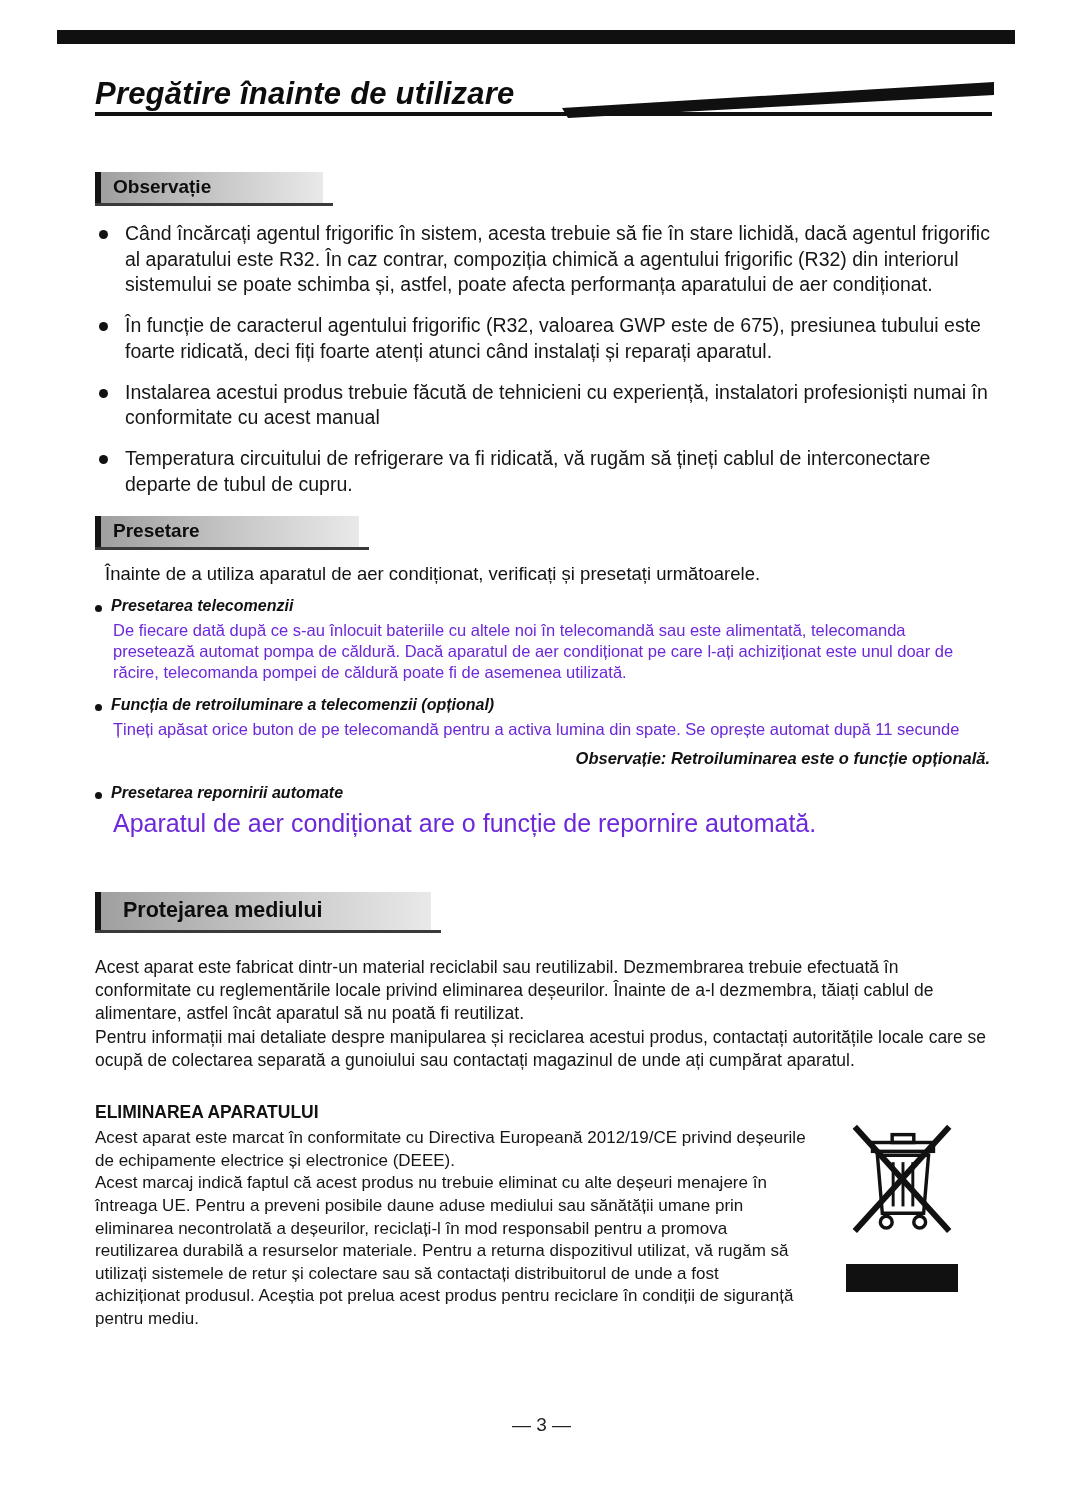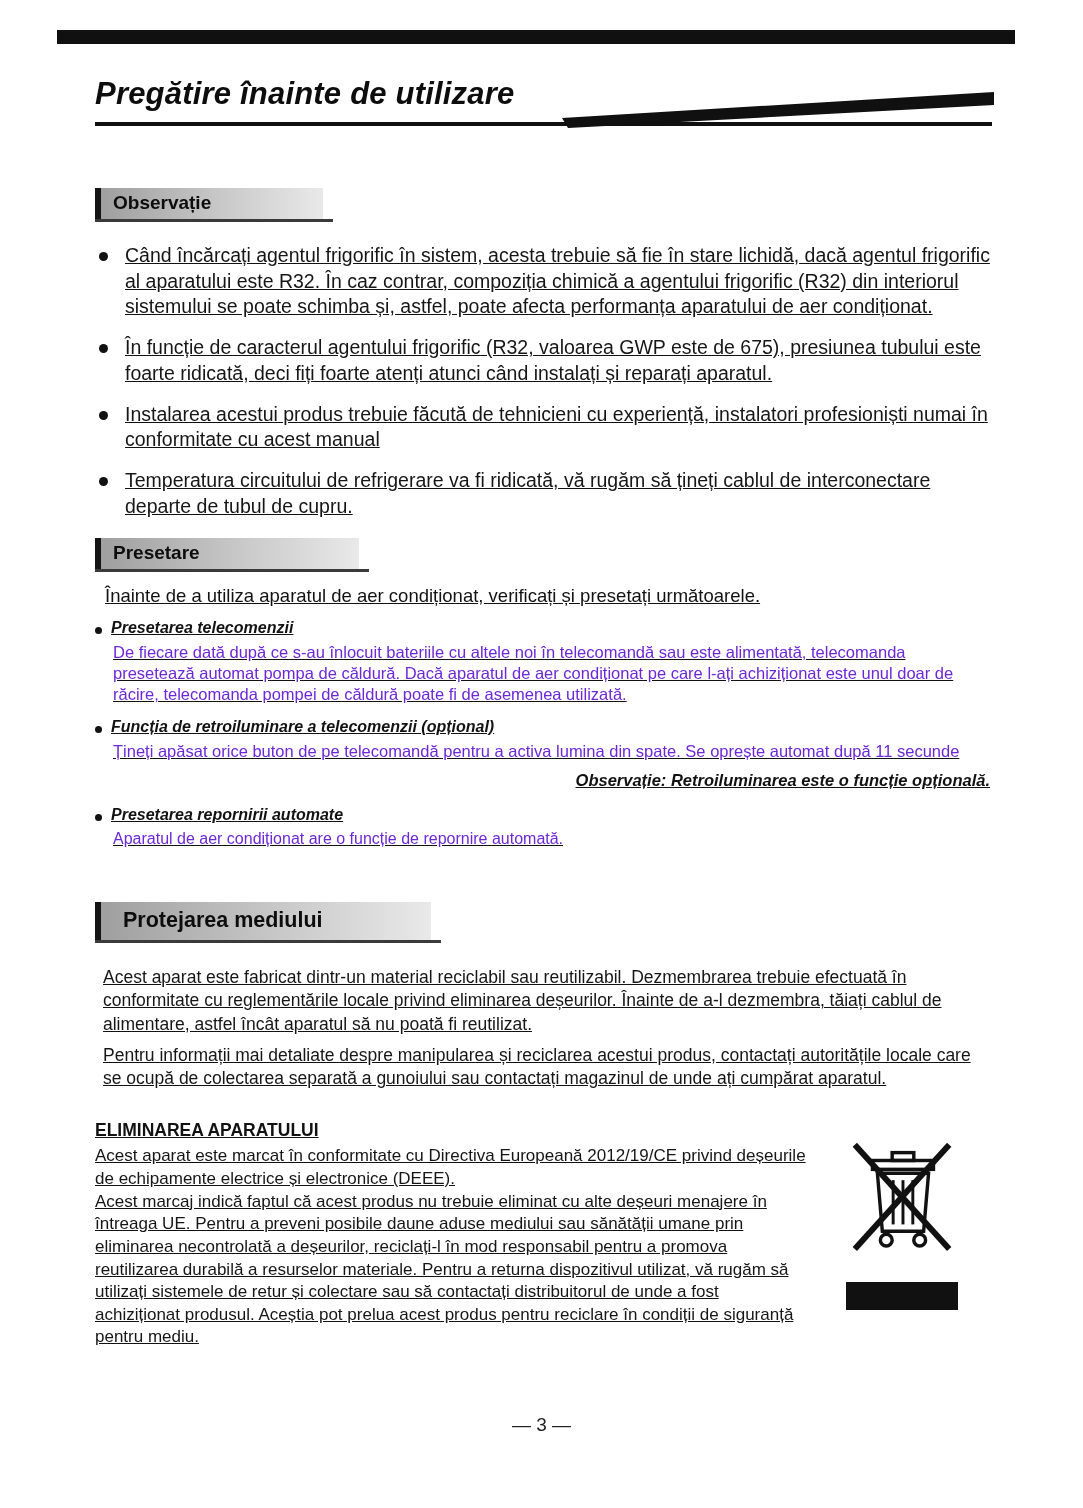--- a/index.html
+++ b/index.html
@@ -17,35 +17,34 @@
     position: absolute;
     top: 30px; left: 57px;
     width: 958px; height: 14px;
     background: #101010;
   }
   .title-block {
     position: absolute;
     top: 76px; left: 95px;
     width: 897px;
     border-bottom: 4px solid #101010;
-    padding-bottom: 10px;
   }
   .page-title {
     font-size: 31px;
     font-weight: 700;
     font-style: italic;
     letter-spacing: 0.2px;
     color: #0d0d0d;
   }
   .title-swoosh {
     position: absolute;
     right: -2px; bottom: -6px;
     width: 432px; height: 36px;
   }
-  .content { position: absolute; top: 144px; left: 95px; width: 895px; text-decoration: underline; }
+  .content { position: absolute; top: 128px; left: 95px; width: 895px; }
 
   
   .sec-head {
     position: relative;
     display: inline-block;
     background: linear-gradient(90deg, #9f9f9f 0%, #c9c9c9 55%, #e9e9e9 100%);
     border-left: 6px solid #141414;
     padding: 4px 14px 5px 12px;
     font-weight: 700;
     font-size: 19px;
@@ -57,21 +56,21 @@
     left: -6px; bottom: -3px;
     width: calc(100% + 16px);
     height: 3px;
     background: #3a3a3a;
   }
   .sec-head.w-obs { width: 228px; }
   .sec-head.w-pre { width: 264px; }
   .sec-head.w-med { width: 336px; font-size: 21.5px; padding: 6px 14px 7px 22px; }
 
   
-  .obs-list { list-style: none; margin-top: 24px; }
+  .obs-list { list-style: none; margin-top: 18px; }
   .obs-list li {
     position: relative;
     padding-left: 30px;
     margin-bottom: 15px;
     font-size: 19.5px;
     line-height: 1.32;
     color: #161616;
   }
   .obs-list li::before {
     content: "";
@@ -88,27 +87,27 @@
   .pre-item::before {
     content: "";
     position: absolute;
     left: 0px; top: 8px;
     width: 7px; height: 7px;
     border-radius: 50%;
     background: #111;
   }
   .pre-title { font-weight: 700; font-style: italic; font-size: 16px; margin-bottom: 5px; }
   .pre-body { font-size: 16.5px; line-height: 1.3; margin-left: 2px; color: #6d28d9; }
-  .pre-body.big { font-size: 16px; margin-top: 2px; }
+  .pre-body.big { font-size: 25px; margin-top: 2px; }
   .pre-note { font-weight: 700; font-style: italic; font-size: 16.5px; margin: 9px 0 0 2px; text-align: right; }
 
   
   .med-head-wrap { margin-top: 52px; }
   .med-paras { margin-top: 26px; font-size: 17.5px; line-height: 1.33; color: #161616; }
-  .med-paras p { margin: 8px; }
+  .med-paras p { margin: 0; }
 
   .disposal-row { display: flex; margin-top: 30px; }
   .disposal-text { width: 712px; }
   .disposal-title { font-weight: 700; font-size: 17.5px; margin-bottom: 4px; }
   .disposal-text p { font-size: 17px; line-height: 1.33; color: #161616; }
   .disposal-figure {
     margin-left: 30px;
     width: 130px;
     display: flex;
     flex-direction: column;

